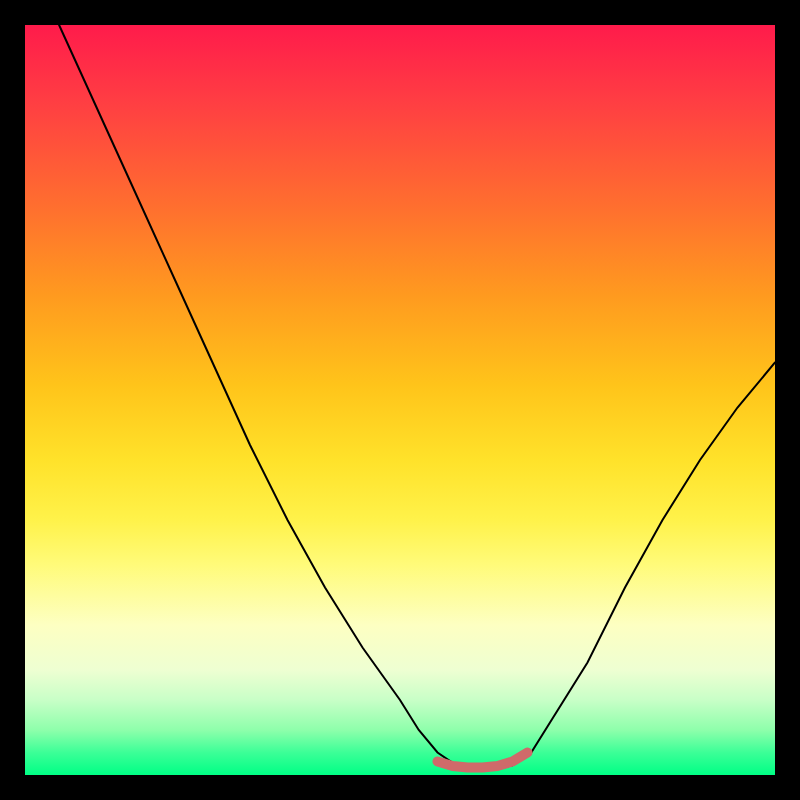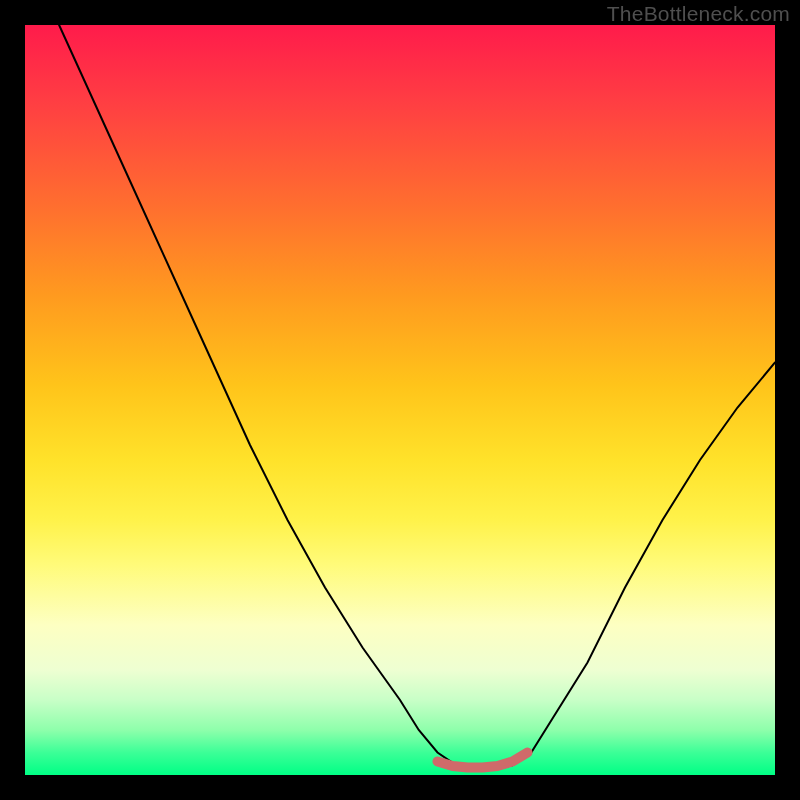--- a/index.html
+++ b/index.html
@@ -52,21 +52,20 @@
     position: absolute;
     inset: 0;
     width: 750px;
     height: 750px;
   }
 </style>
 </head>
 <body>
 
 <div class="stage">
-  <div class="watermark">TheBottleneck.com</div>
 
   <div class="plot-area">
     <div class="gradient"></div>
     <svg class="curve" viewBox="0 0 750 750" preserveAspectRatio="none">
       <path fill="none" stroke="#000" stroke-width="2" stroke-linecap="round" d="M0.00 -75.00 L37.50 7.50 L75.00 90.00 L112.50 172.50 L150.00 255.00 L187.50 337.50 L225.00 420.00 L262.50 495.00 L300.00 562.50 L337.50 622.50 L375.00 675.00 L393.75 705.00 L412.50 727.50 L431.25 740.25 L450.00 744.75 L468.75 744.75 L487.50 740.25 L506.25 727.50 L525.00 697.50 L562.50 637.50 L600.00 562.50 L637.50 495.00 L675.00 435.00 L712.50 382.50 L750.00 337.50"></path>
       <path fill="none" stroke="#cf6a6a" stroke-width="10" stroke-linecap="round" stroke-linejoin="round" d="M412.50 736.50 L427.50 741.00 L442.50 742.50 L457.50 742.50 L472.50 741.00 L487.50 736.50 L502.50 727.50"></path>
     </svg>
   </div>
 </div>
 

